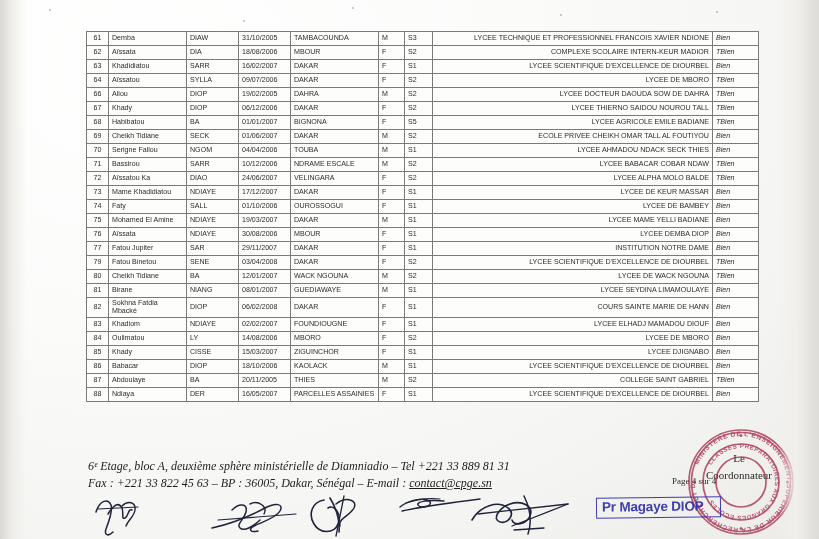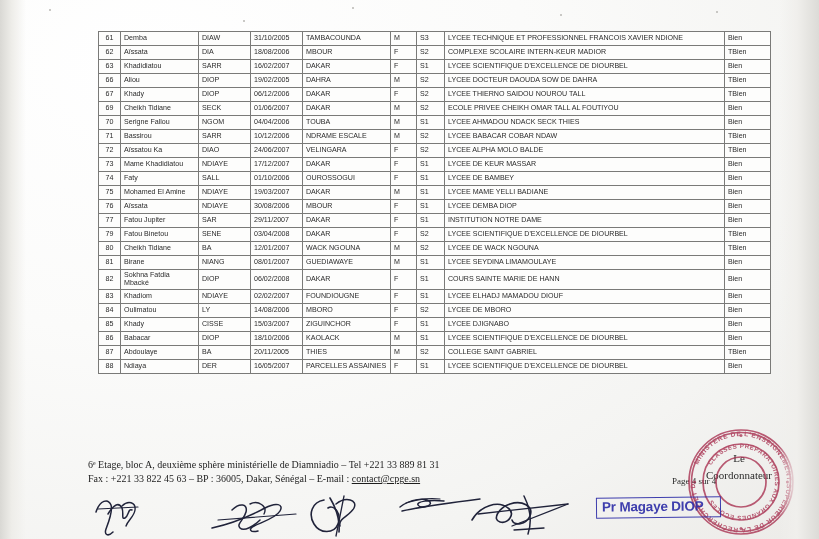--- a/index.html
+++ b/index.html
@@ -51,21 +51,20 @@
     position: absolute;
     left: 86px;
     top: 31px;
     width: 682px;
   }
   table.roster {
     border-collapse: collapse;
     width: 652px;
     table-layout: fixed;
     background: #fdfdfc;
-    margin-left: 12px;
   }
   table.roster td {
     border: 1px solid #7a7a78;
     font-size: 7.1px;
     line-height: 1.18;
     padding: 1px 3px;
     color: #2b2b2b;
     vertical-align: middle;
     height: 14px;
     box-sizing: border-box;
@@ -78,33 +77,34 @@
     vertical-align: bottom;
     font-size: 7.2px;
     padding-bottom: 1px;
   }
   td.c-prenom { width: 78px; }
   td.c-nom    { width: 52px; }
   td.c-date   { width: 52px; }
   td.c-lieu   { width: 88px; }
   td.c-sexe   { width: 26px; }
   td.c-serie  { width: 28px; }
-  td.c-etab   { width: 280px; }
-  td.c-mention{ width: 46px; }
+  td.c-etab   { width: 280px; text-align: right; }
+  td.c-mention{ width: 46px; font-style: italic; }
 
   
   #footer {
     position: absolute;
     left: 88px;
     top: 458px;
     width: 560px;
     font-family: "Liberation Serif", serif;
-    font-size: 10px;
+    font-size: 12px;
     line-height: 1.42;
     color: #1d1d1d;
+    font-style: italic;
   }
   #footer .line { white-space: nowrap; }
   #footer .mail {
     text-decoration: underline;
     color: #1d1d1d;
   }
 
   
   #page-num {
     position: absolute;
@@ -212,39 +212,61 @@
             <td class="c-prenom">Khadidiatou</td>
             <td class="c-nom">SARR</td>
             <td class="c-date">16/02/2007</td>
             <td class="c-lieu">DAKAR</td>
             <td class="c-sexe">F</td>
             <td class="c-serie">S1</td>
             <td class="c-etab">LYCEE SCIENTIFIQUE D'EXCELLENCE DE DIOURBEL</td>
             <td class="c-mention">Bien</td>
           </tr>
           <tr>
+            <td class="c-num">64</td>
+            <td class="c-prenom">Aïssatou</td>
+            <td class="c-nom">SYLLA</td>
+            <td class="c-date">09/07/2006</td>
+            <td class="c-lieu">DAKAR</td>
+            <td class="c-sexe">F</td>
+            <td class="c-serie">S2</td>
+            <td class="c-etab">LYCEE DE MBORO</td>
+            <td class="c-mention">TBien</td>
+          </tr>
+          <tr>
             <td class="c-num">66</td>
             <td class="c-prenom">Aliou</td>
             <td class="c-nom">DIOP</td>
             <td class="c-date">19/02/2005</td>
             <td class="c-lieu">DAHRA</td>
             <td class="c-sexe">M</td>
             <td class="c-serie">S2</td>
             <td class="c-etab">LYCEE DOCTEUR DAOUDA SOW DE DAHRA</td>
             <td class="c-mention">TBien</td>
           </tr>
           <tr>
             <td class="c-num">67</td>
             <td class="c-prenom">Khady</td>
             <td class="c-nom">DIOP</td>
             <td class="c-date">06/12/2006</td>
             <td class="c-lieu">DAKAR</td>
             <td class="c-sexe">F</td>
             <td class="c-serie">S2</td>
             <td class="c-etab">LYCEE THIERNO SAIDOU NOUROU TALL</td>
+            <td class="c-mention">TBien</td>
+          </tr>
+          <tr>
+            <td class="c-num">68</td>
+            <td class="c-prenom">Habibatou</td>
+            <td class="c-nom">BA</td>
+            <td class="c-date">01/01/2007</td>
+            <td class="c-lieu">BIGNONA</td>
+            <td class="c-sexe">F</td>
+            <td class="c-serie">S5</td>
+            <td class="c-etab">LYCEE AGRICOLE EMILE BADIANE</td>
             <td class="c-mention">TBien</td>
           </tr>
           <tr>
             <td class="c-num">69</td>
             <td class="c-prenom">Cheikh Tidiane</td>
             <td class="c-nom">SECK</td>
             <td class="c-date">01/06/2007</td>
             <td class="c-lieu">DAKAR</td>
             <td class="c-sexe">M</td>
             <td class="c-serie">S2</td>

